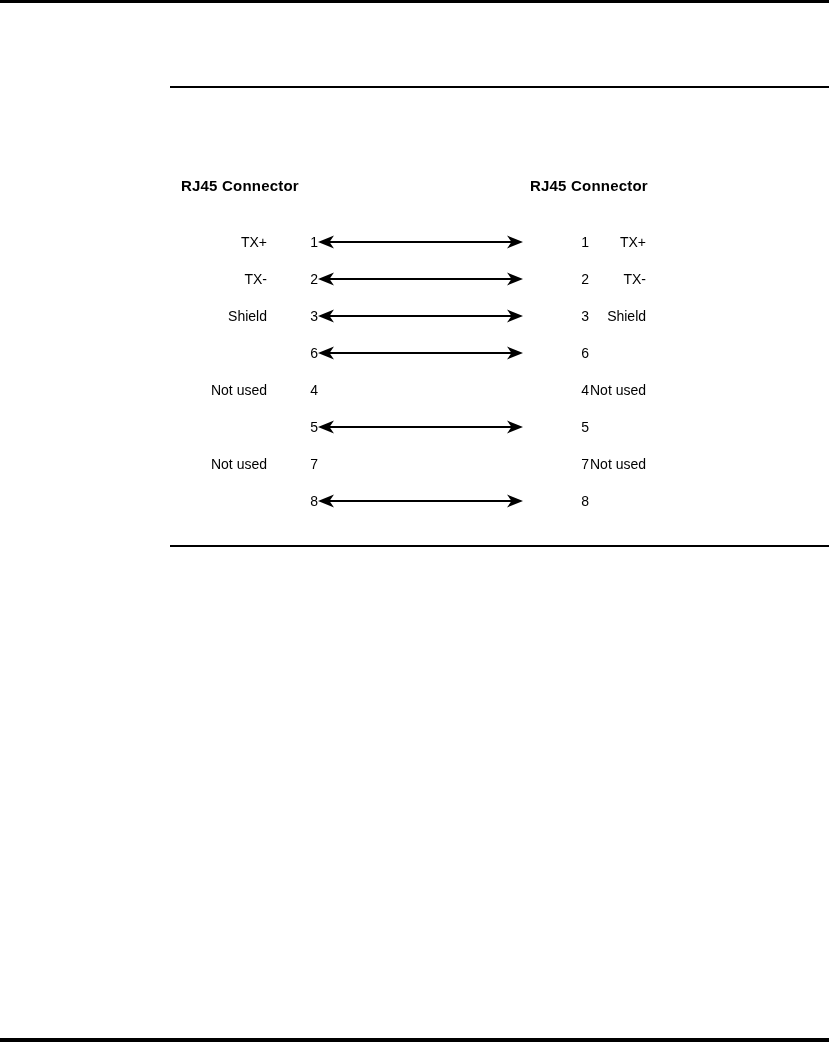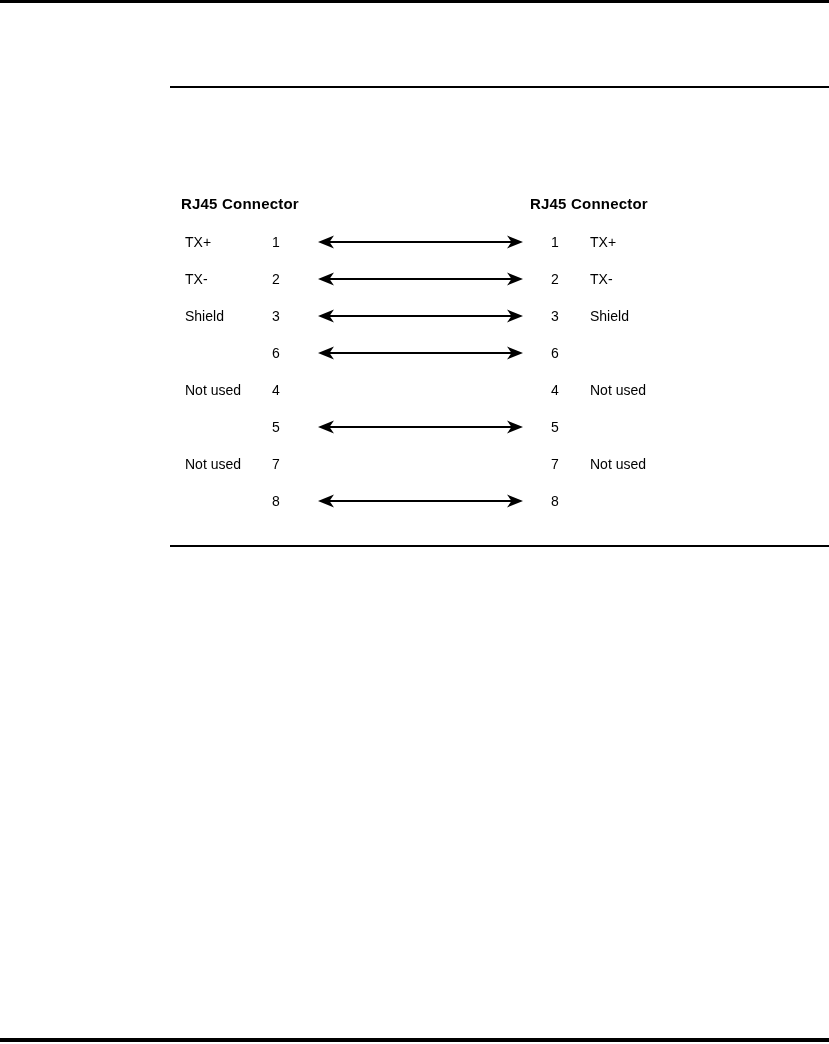--- a/index.html
+++ b/index.html
@@ -34,38 +34,37 @@
   .rule.header { top: 86px; }
   .rule.footer { top: 545px; }
 
   .connector-header {
     position: absolute;
     top: 177px;
     font-size: 15px;
     font-weight: bold;
     letter-spacing: 0.2px;
     white-space: nowrap;
-    margin-top: 18px;
   }
   .connector-header.left { left: 181px; }
   .connector-header.right { left: 530px; }
 
   .pinout-rows {
     position: absolute;
     left: 181px;
     top: 223px;
   }
   .pinout-row {
     display: grid;
     grid-template-columns: 86px 51px 205px 66px auto;
     align-items: center;
     height: 37px;
     font-size: 14px;
   }
-  .cell { white-space: nowrap; }
+  .cell { white-space: nowrap; text-align: right; }
   .cell.left-label  { padding-left: 4px; }
   .cell.left-pin    { padding-left: 5px; }
   .cell.right-pin   { padding-left: 28px; }
   .cell.right-label { padding-left: 1px; }
 
   .arrow-cell {
     width: 205px;
     height: 16px;
     display: flex;
     align-items: center;

